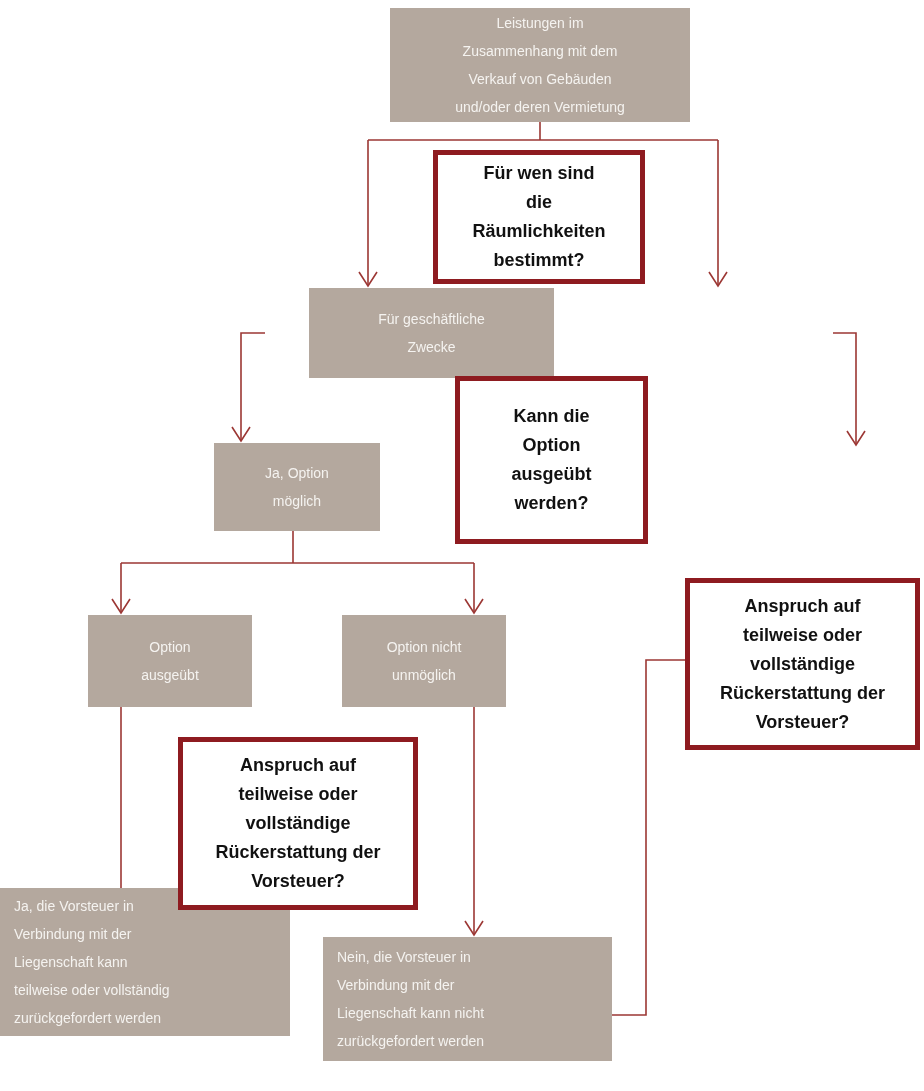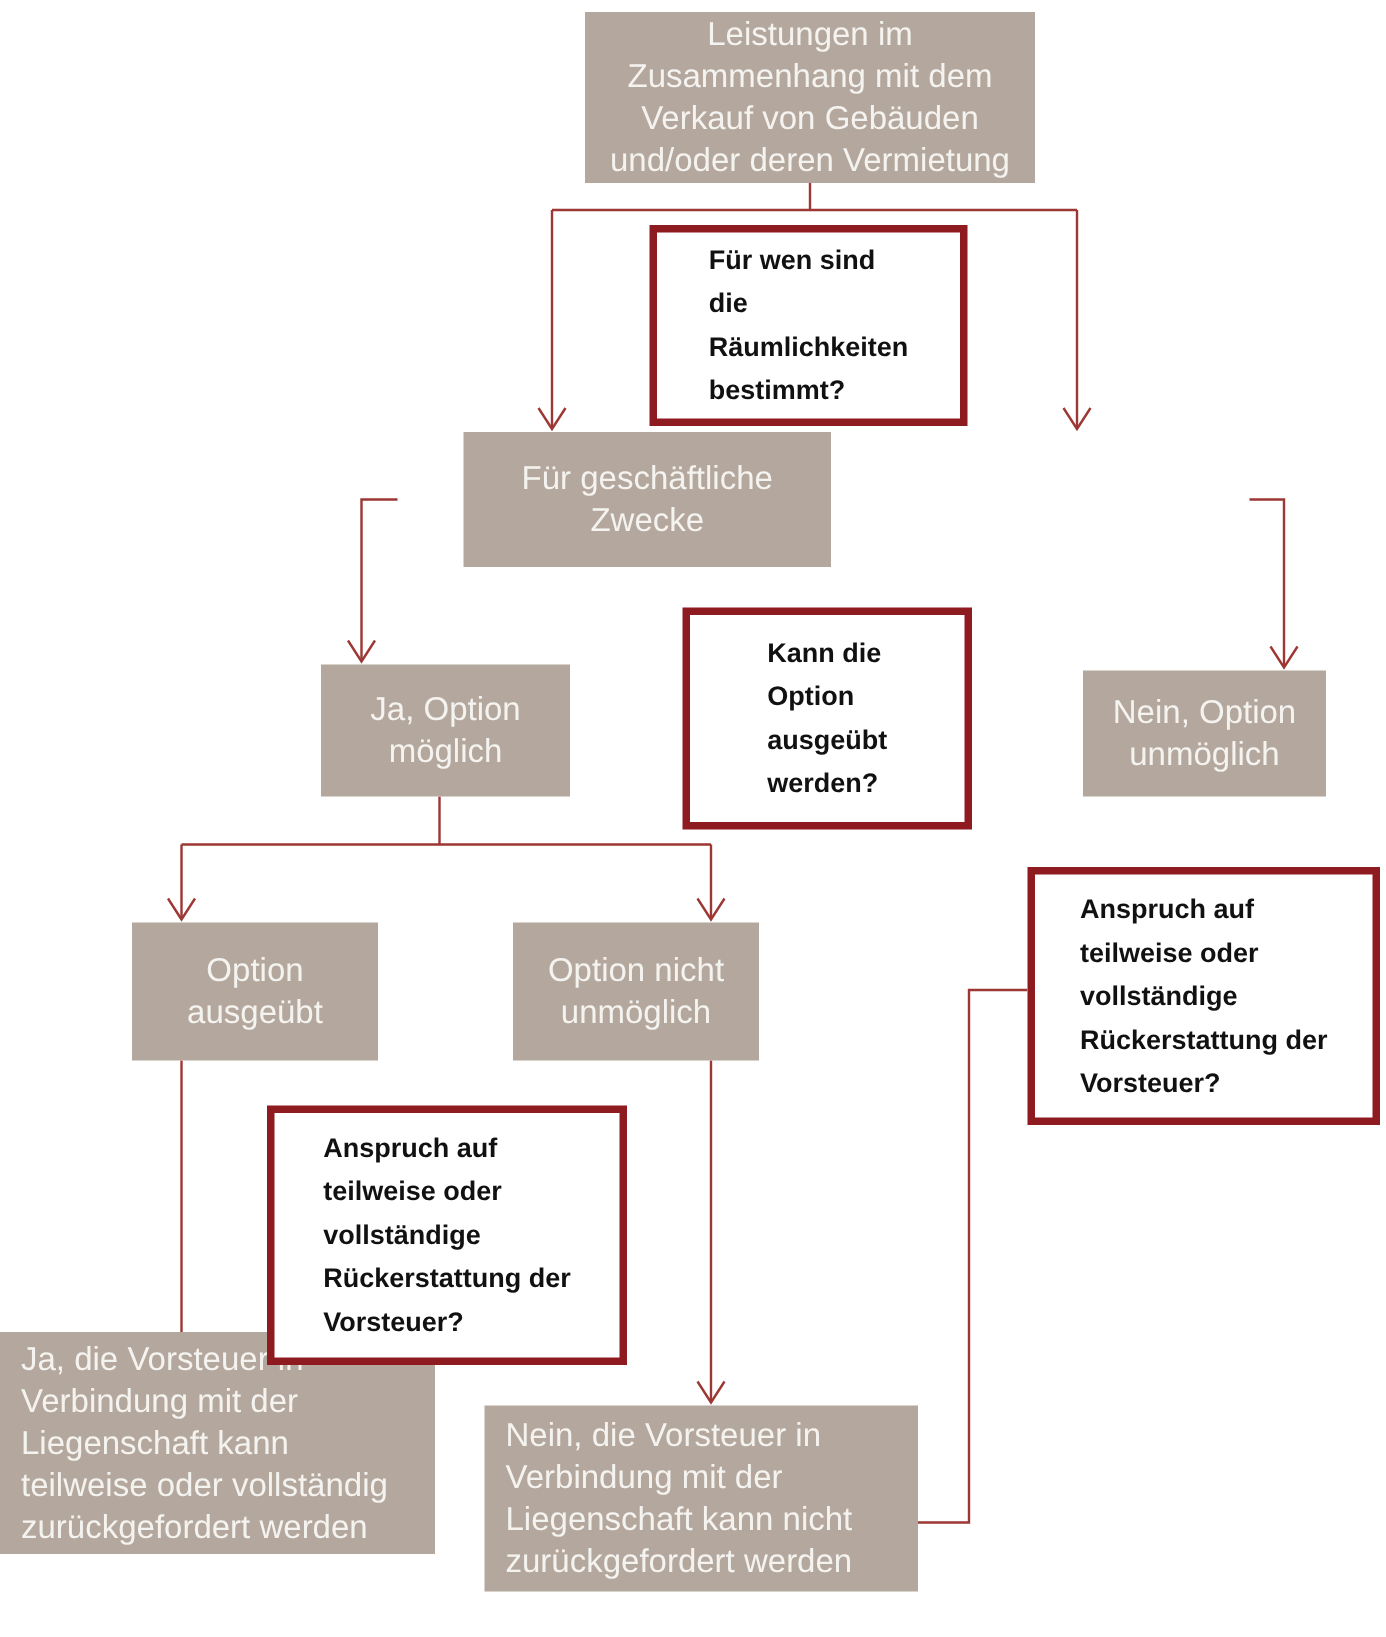--- a/index.html
+++ b/index.html
@@ -24,40 +24,40 @@
   .node {
     position: absolute;
     z-index: 1;
     background: var(--node-fill, #b4a89e);
     color: var(--node-text, #f5f3f0);
     display: flex;
     align-items: center;
     justify-content: center;
     text-align: center;
     white-space: pre-line;
-    font-size: 22px;
+    font-size: 14px;
     line-height: 28px;
   }
   .node.left-align {
     justify-content: flex-start;
     text-align: left;
     padding-left: 14px;
     padding-right: 8px;
   }
   .question {
     position: absolute;
     z-index: 2;
     background: #ffffff;
     border: 5px solid var(--question-border, #8e1b20);
     color: var(--question-text, #111111);
     font-weight: bold;
     display: flex;
     align-items: center;
     justify-content: center;
-    text-align: left;
+    text-align: center;
     white-space: pre-line;
     font-size: 18px;
     line-height: 29px;
     box-sizing: border-box;
   }
 </style>
 </head>
 <body>
 
 <div class="canvas">
@@ -95,30 +95,28 @@
 
   <div class="question" style="left:433px; top:150px; width:212px; height:134px;">Für wen sind
 die
 Räumlichkeiten
 bestimmt?</div>
 
   <div class="node" style="left:265px; top:288px; width:245px; height:90px;margin-left:44px;">Für geschäftliche
 Zwecke</div>
 
 
-  <div class="question" style="left:455px; top:405px; width:193px; height:148px;">Kann die
+  <div class="question" style="left:455px; top:376px; width:193px; height:168px;">Kann die
 Option
 ausgeübt
 werden?</div>
 
   <div class="node" style="left:214px; top:443px; width:166px; height:88px;">Ja, Option
 möglich</div>
 
-  <div class="node" style="left:722px; top:447px; width:162px; height:84px;">Nein, Option
-unmöglich</div>
 
   <div class="node" style="left:88px; top:615px; width:164px; height:92px;">Option
 ausgeübt</div>
 
   <div class="node" style="left:342px; top:615px; width:164px; height:92px;">Option nicht
 unmöglich</div>
 
   <div class="question" style="left:685px; top:578px; width:235px; height:172px;">Anspruch auf
 teilweise oder
 vollständige

